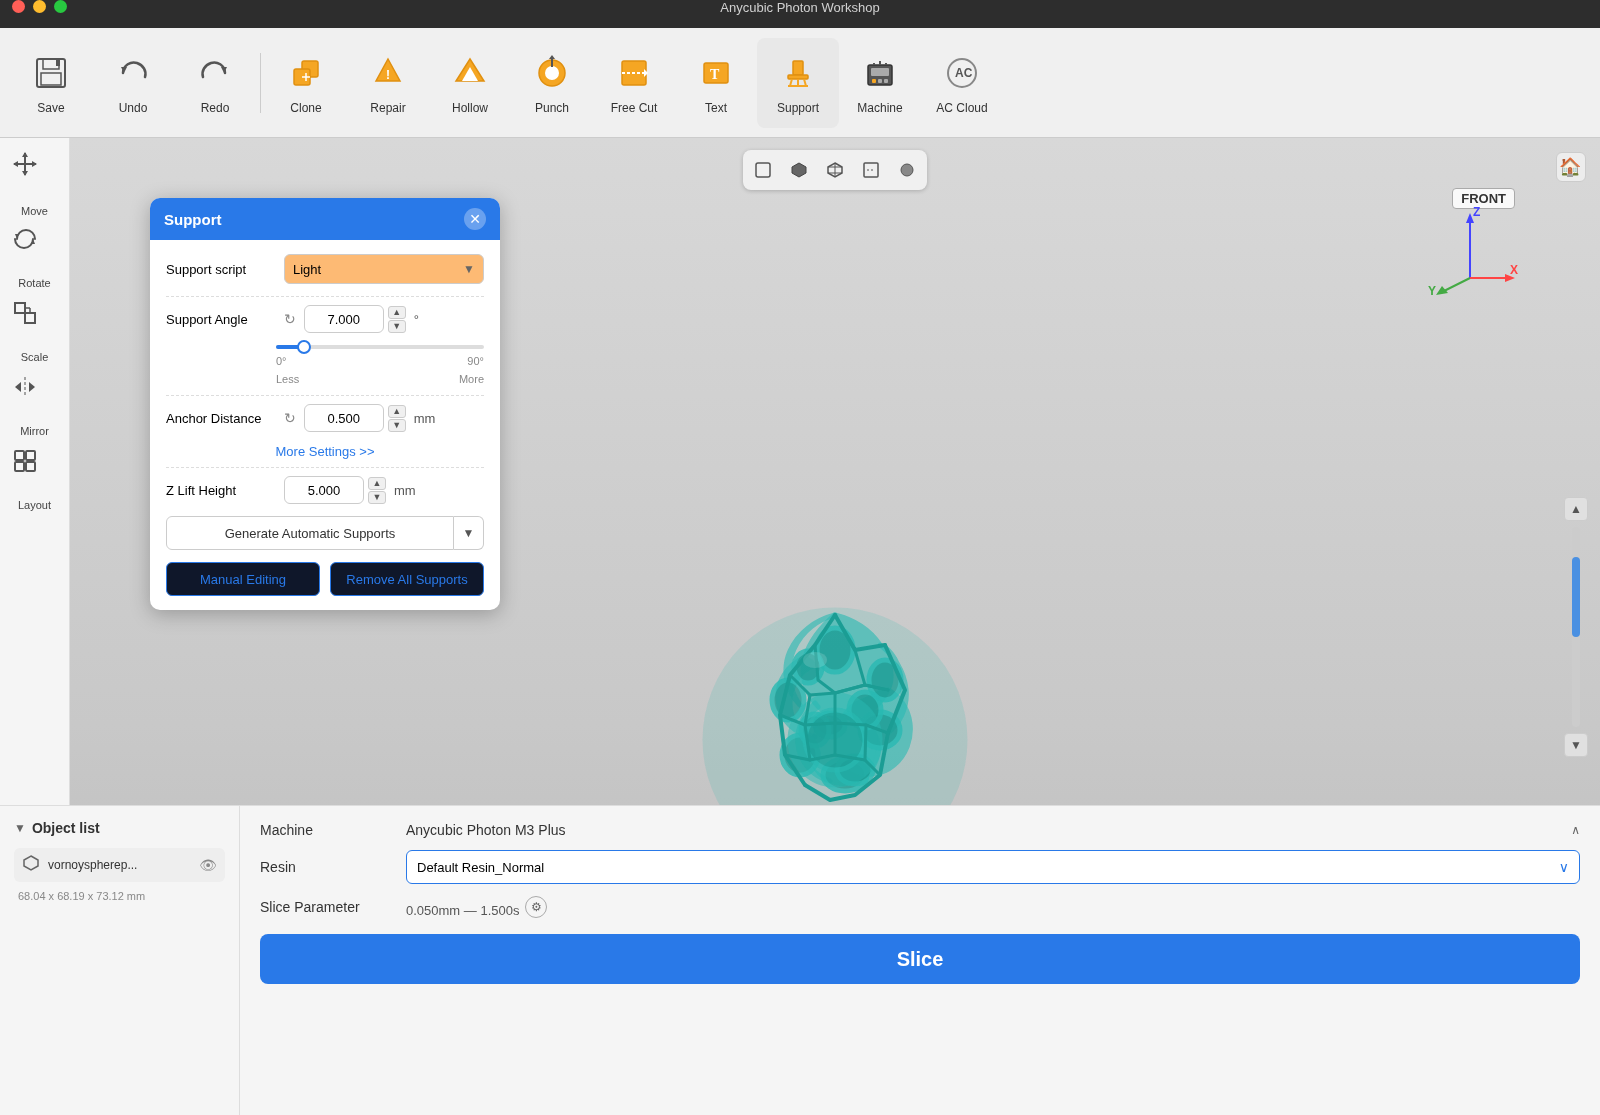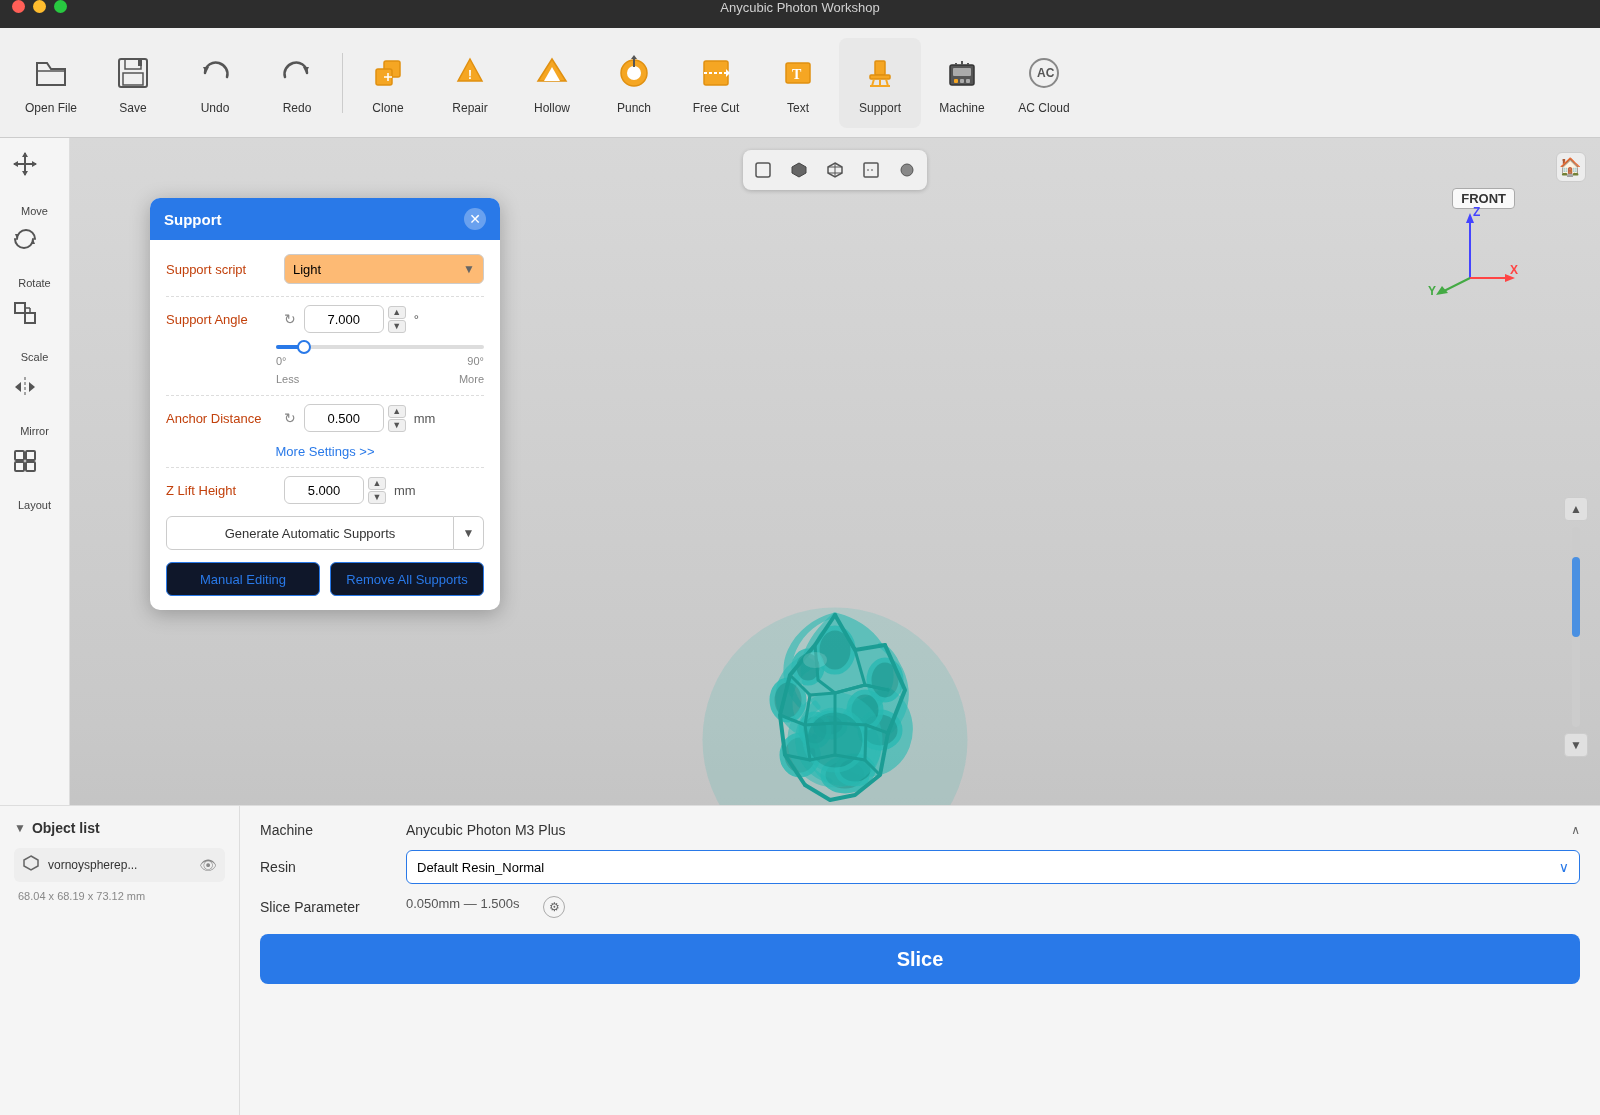--- a/index.html
+++ b/index.html
@@ -292,21 +292,21 @@
       padding: 14px 16px;
     }
     .panel-row {
       display: flex;
       align-items: center;
       margin-bottom: 12px;
       gap: 8px;
     }
     .panel-row-label {
       font-size: 13px;
-      color: #c2410c;
+      color: #000000;
       min-width: 110px;
     }
     .panel-divider {
       border: none;
       border-top: 1px dashed #ddd;
       margin: 8px 0;
     }
 
     
     .dropdown-select {
@@ -574,22 +574,22 @@
       font-size: 20px;
       font-weight: 600;
       cursor: pointer;
       display: flex; align-items: center; justify-content: center;
       margin-top: 4px;
     }
 
     
     .slice-param-row {
       display: flex;
-      align-items: flex-start;
-      gap: 24px;
+      align-items: flex-end;
+      gap: 6px;
     }
     .slice-param-value {
       font-size: 13px;
       color: #555;
     }
     .slice-param-icon {
       width: 22px; height: 22px;
       border: 1.5px solid #aaa;
       border-radius: 50%;
       display: flex; align-items: center; justify-content: center;
@@ -611,29 +611,20 @@
   <div class="traffic-lights">
     <span class="traffic-light tl-red"></span>
     <span class="traffic-light tl-yellow"></span>
     <span class="traffic-light tl-green"></span>
   </div>
   <span class="title">Anycubic Photon Workshop</span>
 </div>
 
 <div id="toolbar">
 
-  <div class="toolbar-item">
-    <div class="tb-icon">
-      <svg width="40" height="40" viewBox="0 0 40 40">
-        <path d="M6 10 L6 32 L34 32 L34 16 L20 16 L16 10 Z" fill="none" stroke="#555" stroke-width="2"></path>
-        <path d="M6 18 L34 18" stroke="#555" stroke-width="1.5"></path>
-      </svg>
-    </div>
-    <span class="tb-label">Open File</span>
-  </div>
 
   <div class="toolbar-item">
     <div class="tb-icon">
       <svg width="40" height="40" viewBox="0 0 40 40">
         <rect x="6" y="6" width="28" height="28" rx="2" fill="none" stroke="#555" stroke-width="2"></rect>
         <rect x="12" y="6" width="16" height="10" fill="none" stroke="#555" stroke-width="1.5"></rect>
         <rect x="10" y="20" width="20" height="12" fill="none" stroke="#555" stroke-width="1.5"></rect>
         <rect x="25" y="7" width="4" height="6" fill="#555"></rect>
       </svg>
     </div>

